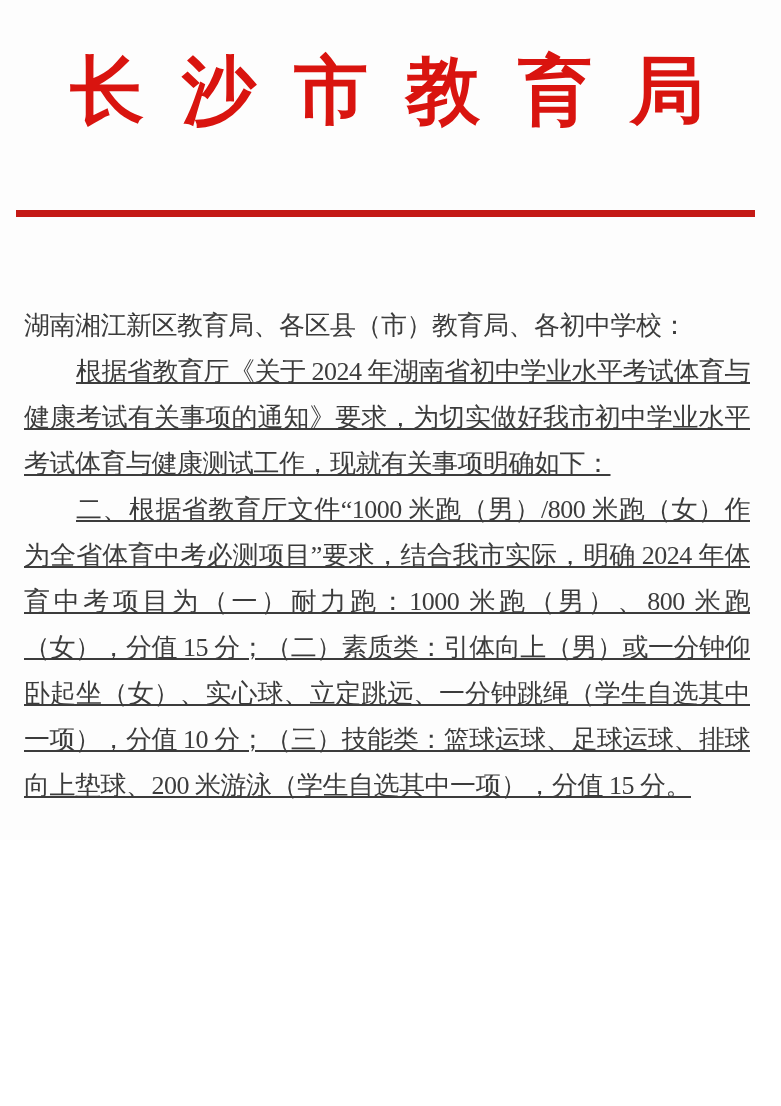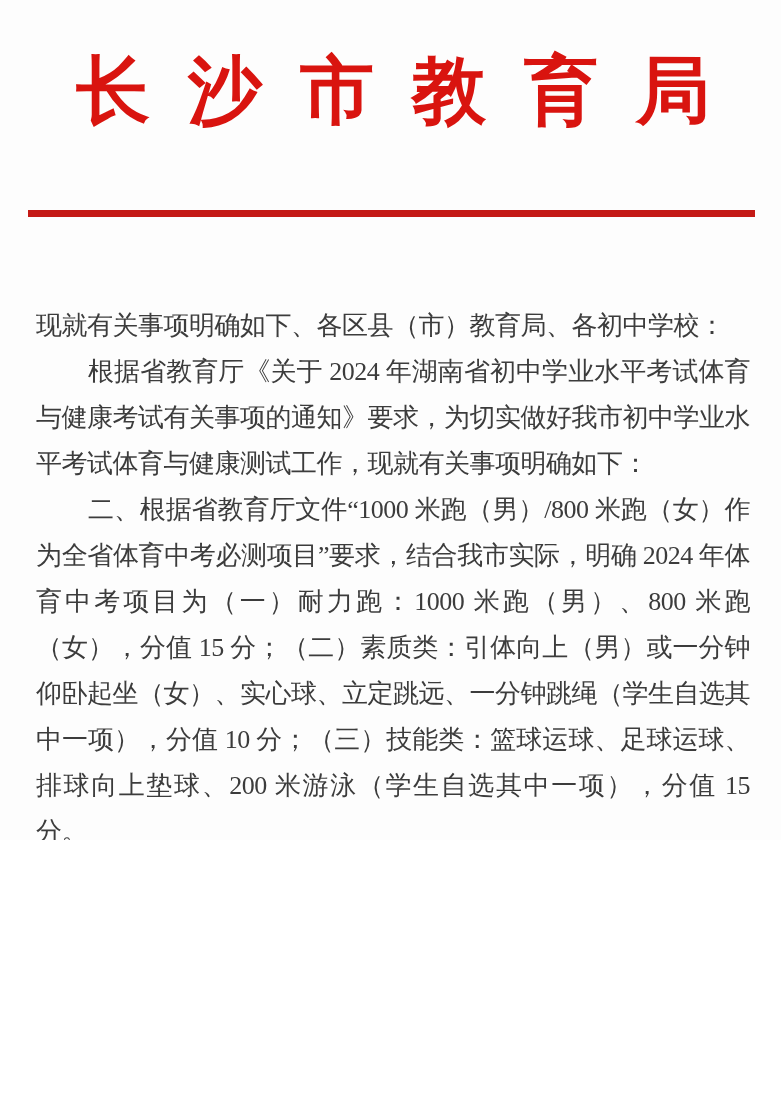--- a/index.html
+++ b/index.html
@@ -6,21 +6,21 @@
     margin: 0;
     padding: 0;
     background: #ffffff;
   }
   .page {
     position: relative;
     width: 781px;
     height: 840px;
     background: #fdfdfd;
     box-sizing: border-box;
-    padding: 50px 31px 0 36px;
+    padding: 50px 31px 0 24px;
     font-family: "Liberation Serif", "DejaVu Serif", serif;
     overflow: hidden;
   }
   .header {
     text-align: center;
     white-space: nowrap;
   }
   .agency {
     display: inline-block;
     font-size: 74px;
@@ -54,37 +54,38 @@
     letter-spacing: -0.5px;
     color: var(--body-text, #3c3c3c);
     text-align: justify;
   }
   .salutation {
     margin: 0;
   }
   .para {
     margin: 0;
     text-indent: 2em;
+    text-decoration: underline;
   }
 </style>
 </head>
 <body>
 
 <div class="page" style="background: rgb(253, 253, 253);">
 
   <div class="header">
     <span class="agency">长沙市教育局</span>
   </div>
 
   <div class="red-rule"></div>
 
   <h1 class="title">
   </h1>
 
   <div class="doc-body">
-    <p class="salutation">现就有关事项明确如下、各区县（市）教育局、各初中学校：</p>
+    <p class="salutation">湖南湘江新区教育局、各区县（市）教育局、各初中学校：</p>
     <div id="paragraphs">
         <p class="para">根据省教育厅《关于 2024 年湖南省初中学业水平考试体育与健康考试有关事项的通知》要求，为切实做好我市初中学业水平考试体育与健康测试工作，现就有关事项明确如下：</p>
         <p class="para">二、根据省教育厅文件“1000 米跑（男）/800 米跑（女）作为全省体育中考必测项目”要求，结合我市实际，明确 2024 年体育中考项目为（一）耐力跑：1000 米跑（男）、800 米跑（女），分值 15 分；（二）素质类：引体向上（男）或一分钟仰卧起坐（女）、实心球、立定跳远、一分钟跳绳（学生自选其中一项），分值 10 分；（三）技能类：篮球运球、足球运球、排球向上垫球、200 米游泳（学生自选其中一项），分值 15 分。</p>
       </div>
   </div>
 
 </div>
 
 </body></html>

